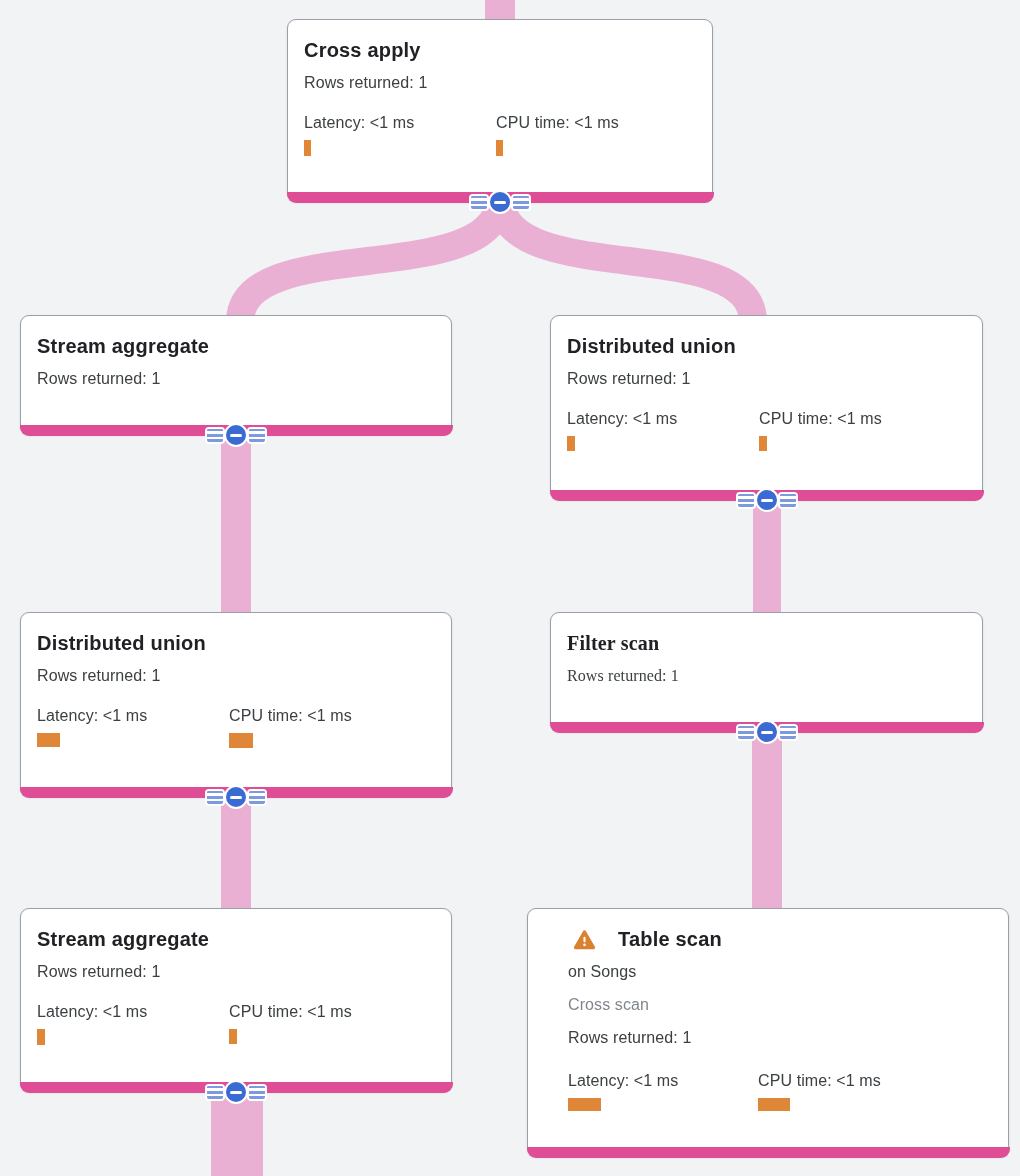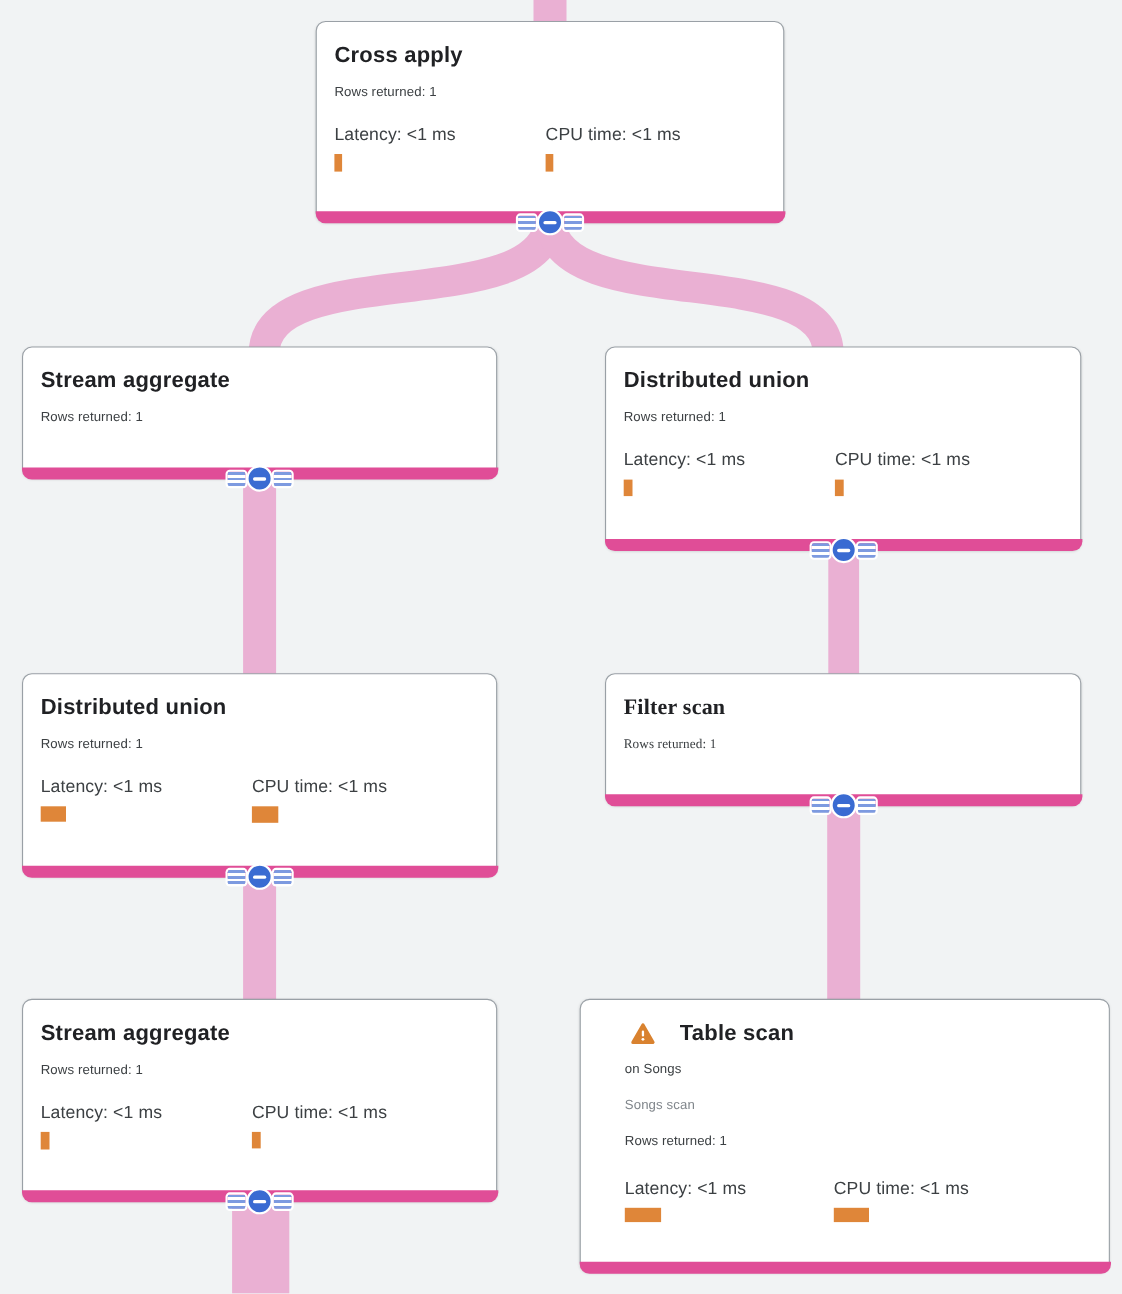--- a/index.html
+++ b/index.html
@@ -20,21 +20,21 @@
   svg.edges .edge-fill{fill:var(--edge);}
   svg.edges .edge-stroke{stroke:var(--edge);stroke-width:28px;fill:none;}
   .node{
     position:absolute;z-index:2;background:var(--card-bg);
     border:1.5px solid var(--card-border);border-radius:9px;
     box-shadow:0 1px 2px rgba(60,64,67,.15);
   }
   .node-body{padding:16px 16px 0 16px;}
   .node-title{font-size:20px;font-weight:600;letter-spacing:.2px;
     color:var(--title-text);line-height:28px;}
-  .node-line{font-size:12px;color:var(--body-text);line-height:26px;margin-top:6px;letter-spacing:.1px;}
+  .node-line{font-size:16px;color:var(--body-text);line-height:26px;margin-top:6px;letter-spacing:.1px;}
   .muted{color:var(--muted-text);}
   .metrics{display:flex;margin-top:14px;}
   .metric{width:192px;}
   .metric .metric-label{font-size:16px;color:var(--body-text);line-height:26px;letter-spacing:.1px;}
   .metric .bar{background:var(--bar-orange);margin-top:4px;}
   .accent{position:absolute;left:-1.5px;right:-1.5px;bottom:-1.5px;height:11px;
     background:var(--accent-bar);border-radius:0 0 9px 9px;z-index:3;}
   .collapse{
     position:absolute;left:50%;bottom:0;transform:translate(-50%,54%);
     display:flex;align-items:center;z-index:4;cursor:pointer;
@@ -209,21 +209,21 @@
       <div class="header-row">
         <svg class="warning" viewBox="0 0 24 22">
           <path d="M12 3 L21.5 19.5 H2.5 Z" fill="var(--warning-orange)" stroke="var(--warning-orange)" stroke-width="3.2" stroke-linejoin="round"></path>
           <rect x="10.9" y="8.2" width="2.2" height="5.8" rx="1.1" fill="#ffffff"></rect>
           <circle cx="12" cy="16.6" r="1.35" fill="#ffffff"></circle>
         </svg>
         <div class="node-title">Table scan</div>
       </div>
       <div class="indent">
         <div class="node-line">on Songs</div>
-        <div class="node-line muted">Songs scan</div>
+        <div class="node-line muted">Cross scan</div>
         <div class="node-line">Rows returned: 1</div>
         <div class="metrics">
           <div class="metric">
             <div class="metric-label">Latency: &lt;1 ms</div>
             <div class="bar" style="width: 33px; height: 13px;"></div>
           </div>
           <div class="metric">
             <div class="metric-label">CPU time: &lt;1 ms</div>
             <div class="bar" style="width: 32px; height: 13px;"></div>
           </div>

